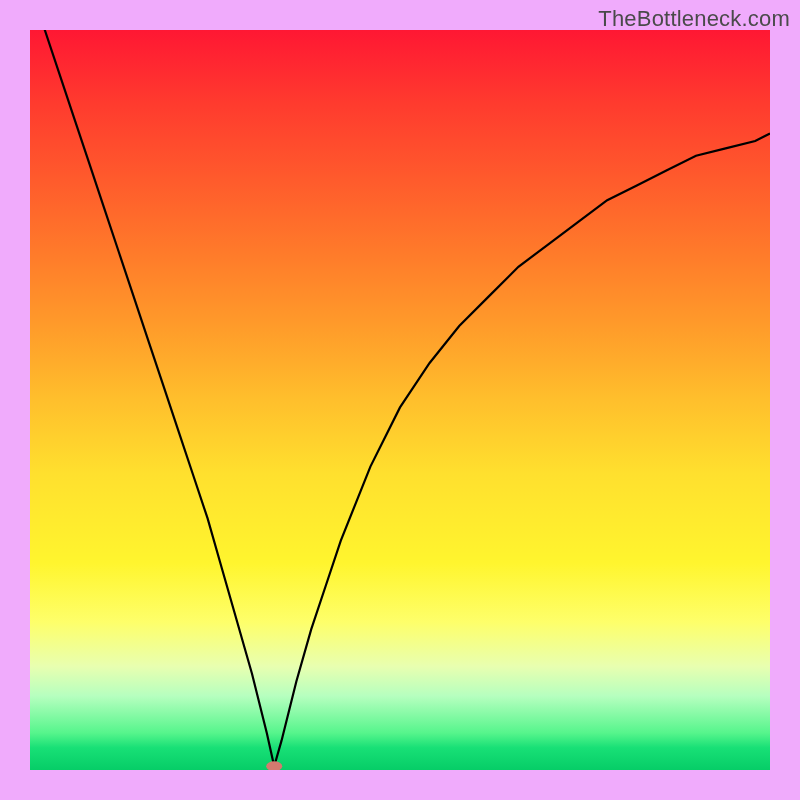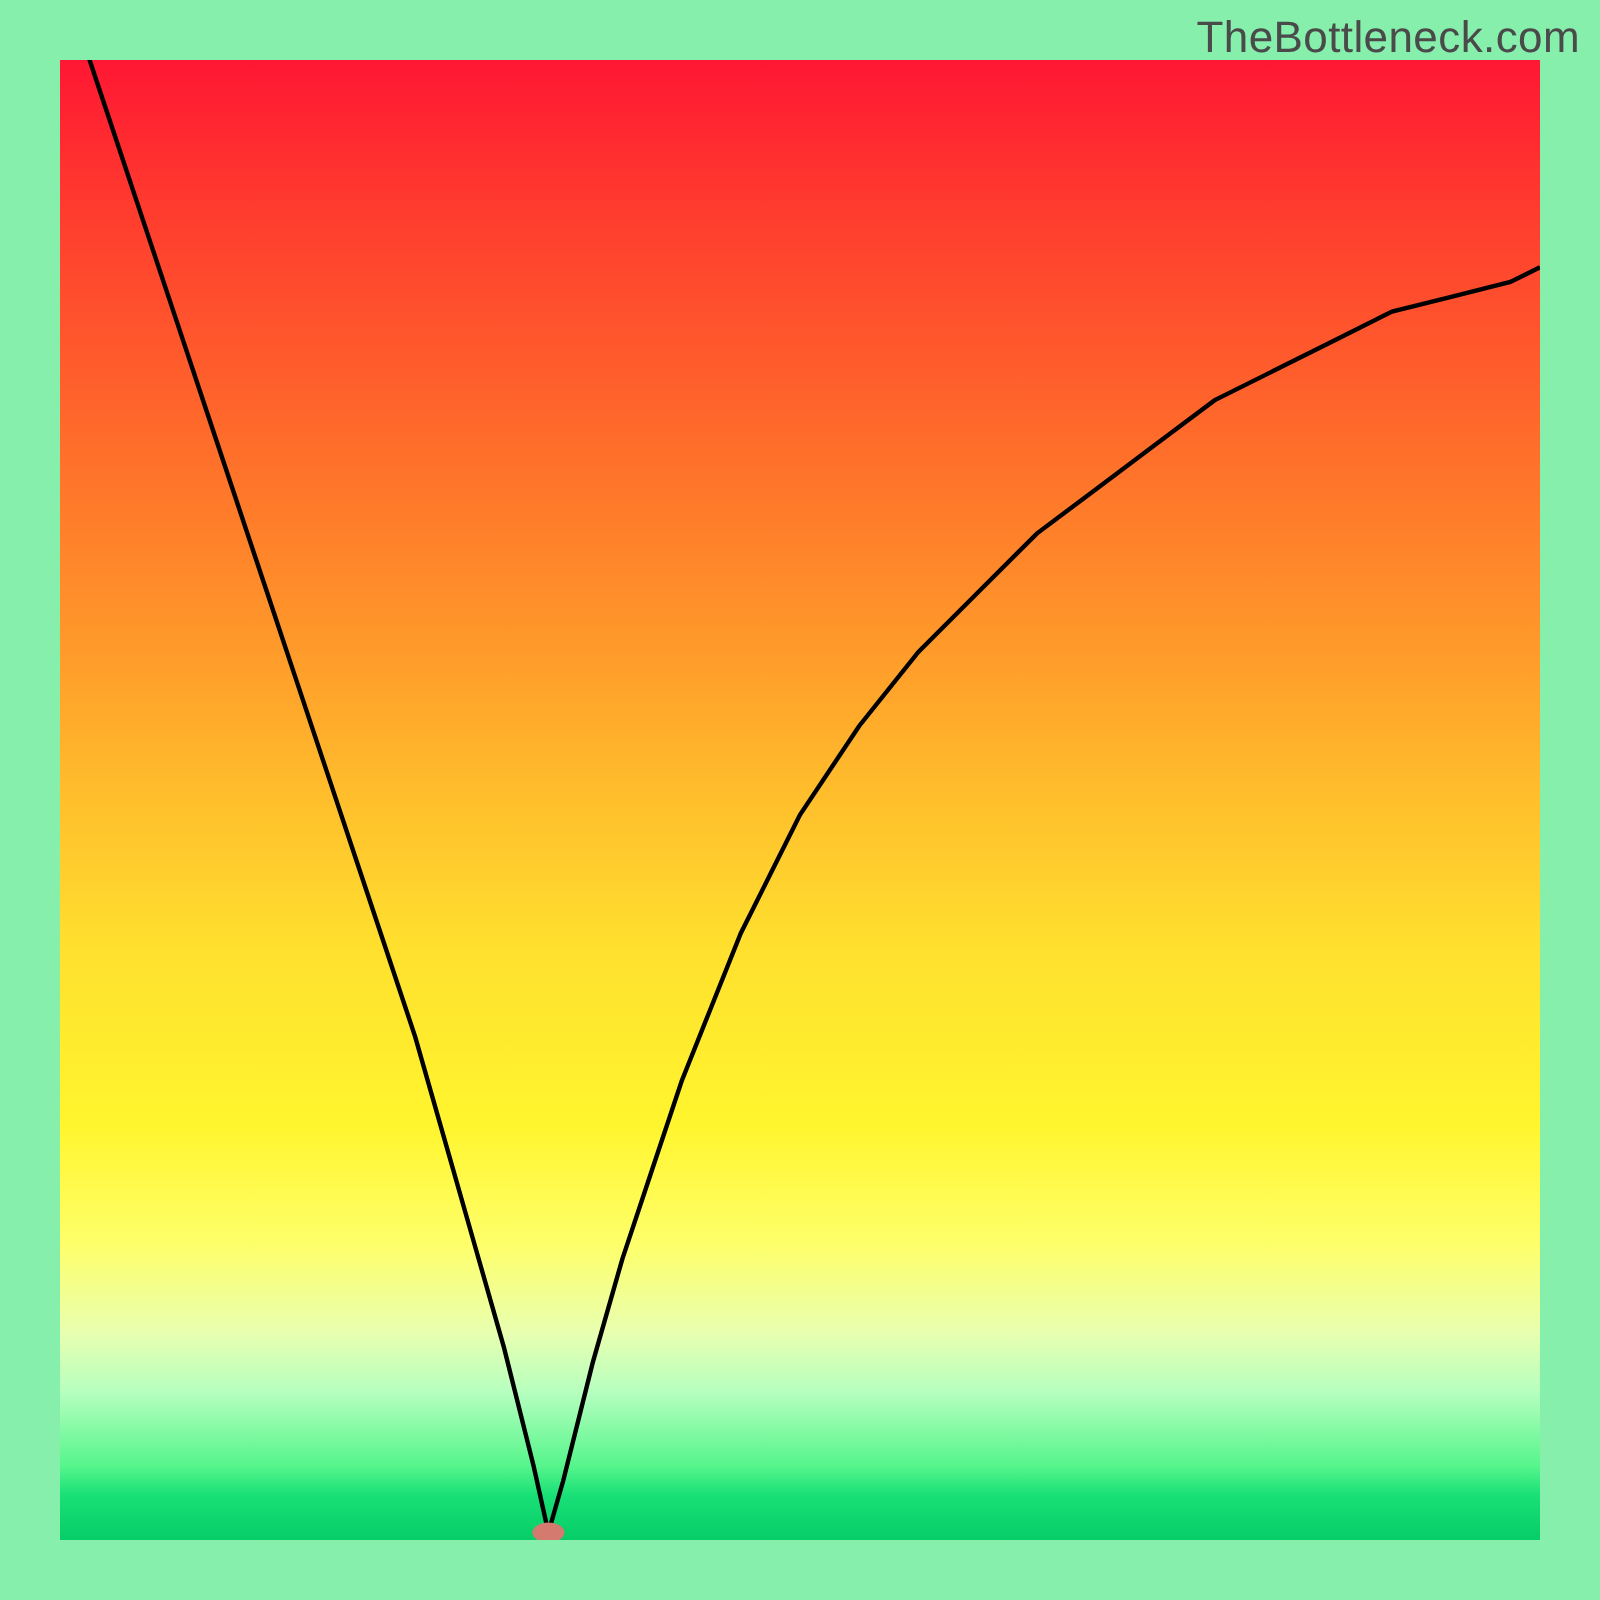--- a/index.html
+++ b/index.html
@@ -8,21 +8,21 @@
     width: 800px;
     height: 800px;
     overflow: hidden;
     background: #000;
     font-family: Arial, Helvetica, sans-serif;
   }
   .frame {
     position: relative;
     width: 800px;
     height: 800px;
-    background: #86efac;
+    background: #f0abfc;
   }
   .plot-area {
     position: absolute;
     left: 30px;
     top: 30px;
     width: 740px;
     height: 740px;
     background: linear-gradient(to bottom,
       #ff1733 0%,
       #ff3b2e 10%,

